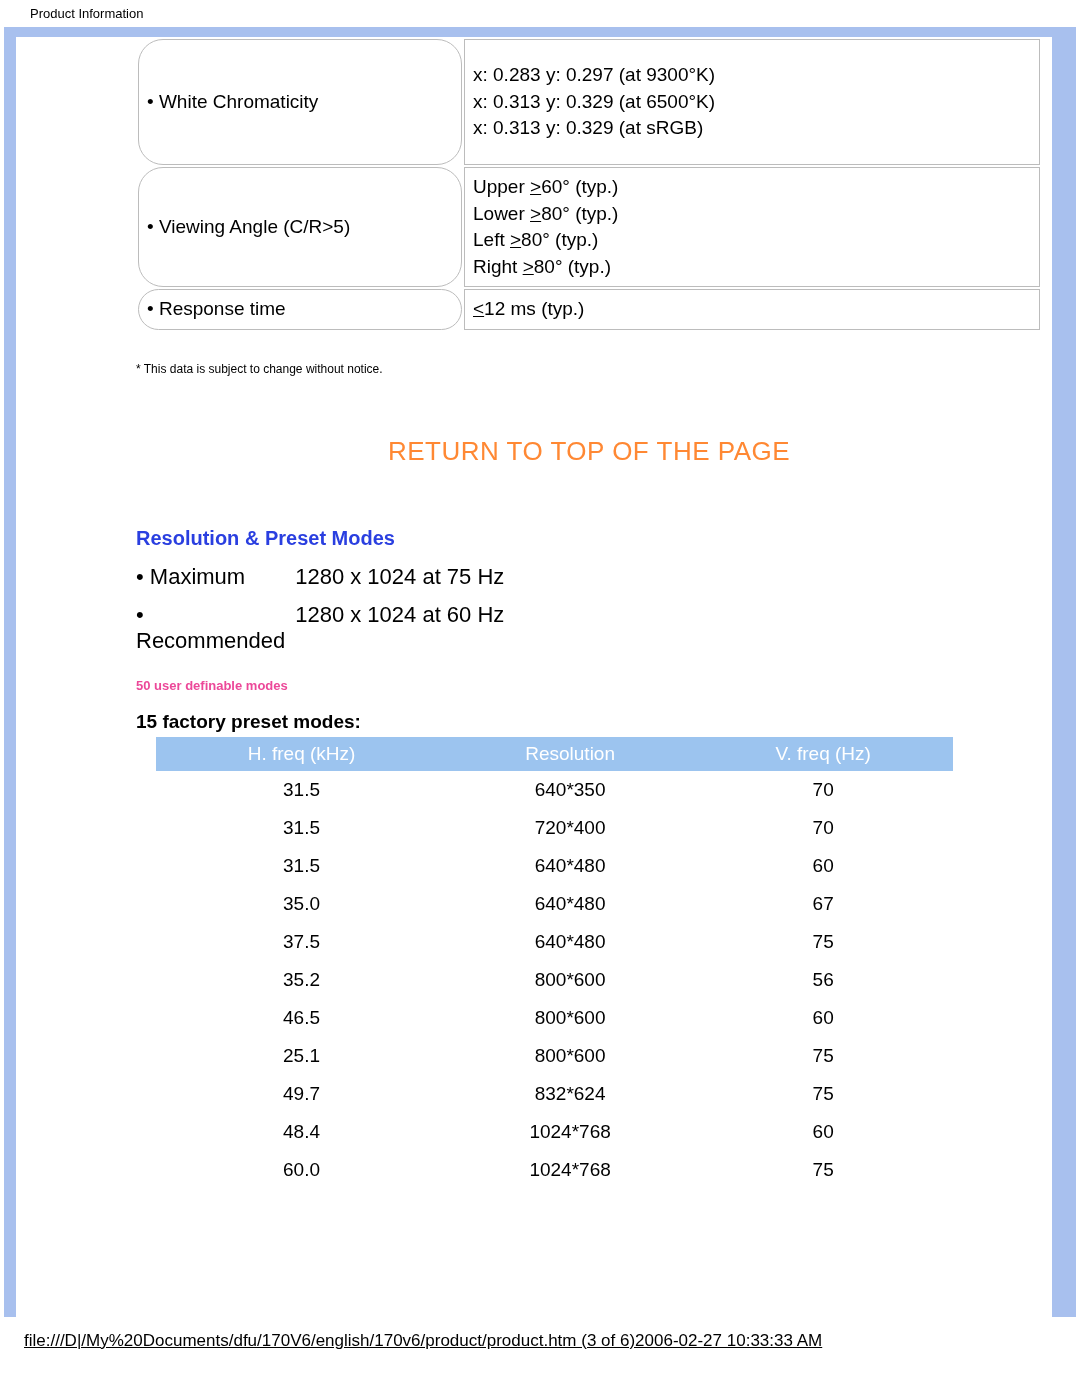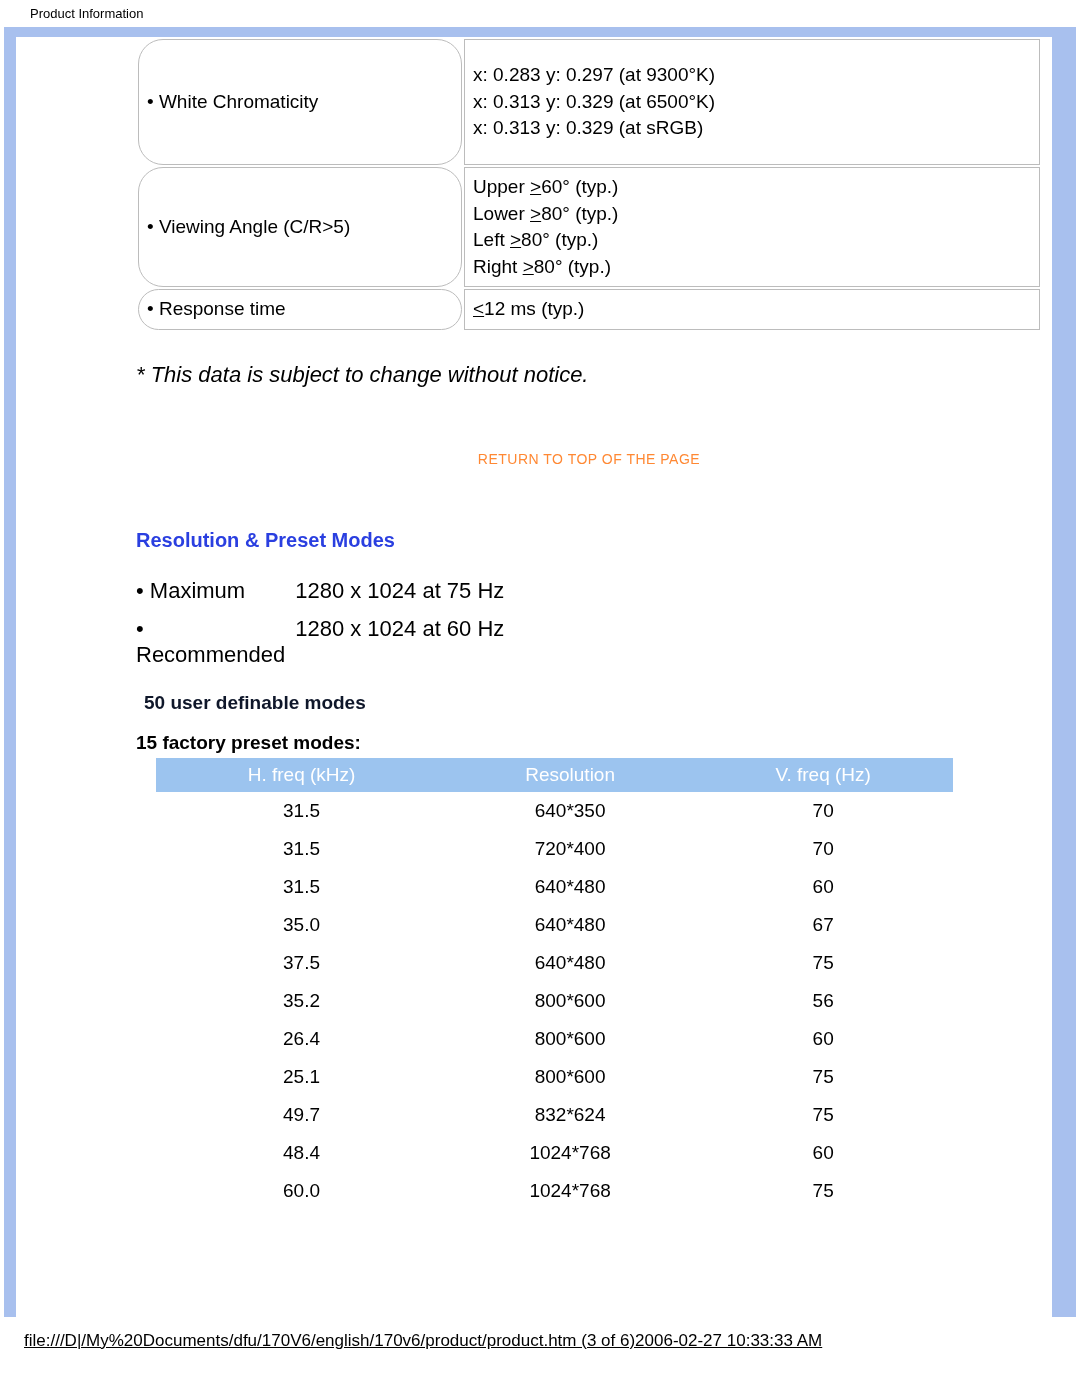--- a/index.html
+++ b/index.html
@@ -52,46 +52,45 @@
     line-height: 1.4;
   }
   table.spec td.label {
     width: 36%;
     border-radius: 25px;
   }
   table.spec .tall { height: 126px; }
   table.spec .med  { height: 110px; }
   .underline { text-decoration: underline; }
   .notice {
-    font-style: italic;
-    font-size: 22px;
+    font-size: 12px;
     margin: 30px 0 40px 0;
   }
   .return-link {
     text-align: center;
     margin: 60px 0 60px 0;
   }
   .return-link a {
     color: #ff8833;
     text-decoration: none;
-    font-size: 14px;
+    font-size: 26px;
     font-variant: small-caps;
     letter-spacing: 0.5px;
   }
   .section-heading {
     color: #2a3fe0;
     font-weight: bold;
     font-size: 20px;
-    margin: 40px 0 20px 0;
+    margin: 40px 0 8px 0;
   }
   .sub-heading {
-    color: #0f172a;
+    color: #ec4899;
     font-weight: bold;
-    font-size: 19px;
-    margin: 18px 0 18px 8px;
+    font-size: 13px;
+    margin: 18px 0 18px 0;
   }
   .bold-line {
     font-weight: bold;
     font-size: 19px;
     margin: 10px 0 4px 0;
   }
   table.modes {
     border-collapse: collapse;
     font-size: 22px;
   }
@@ -209,21 +208,21 @@
               <td>37.5</td>
               <td>640*480</td>
               <td>75</td>
             </tr>
             <tr>
               <td>35.2</td>
               <td>800*600</td>
               <td>56</td>
             </tr>
             <tr>
-              <td>26.4</td>
+              <td>46.5</td>
               <td>800*600</td>
               <td>60</td>
             </tr>
             <tr>
               <td>25.1</td>
               <td>800*600</td>
               <td>75</td>
             </tr>
             <tr>
               <td>49.7</td>

